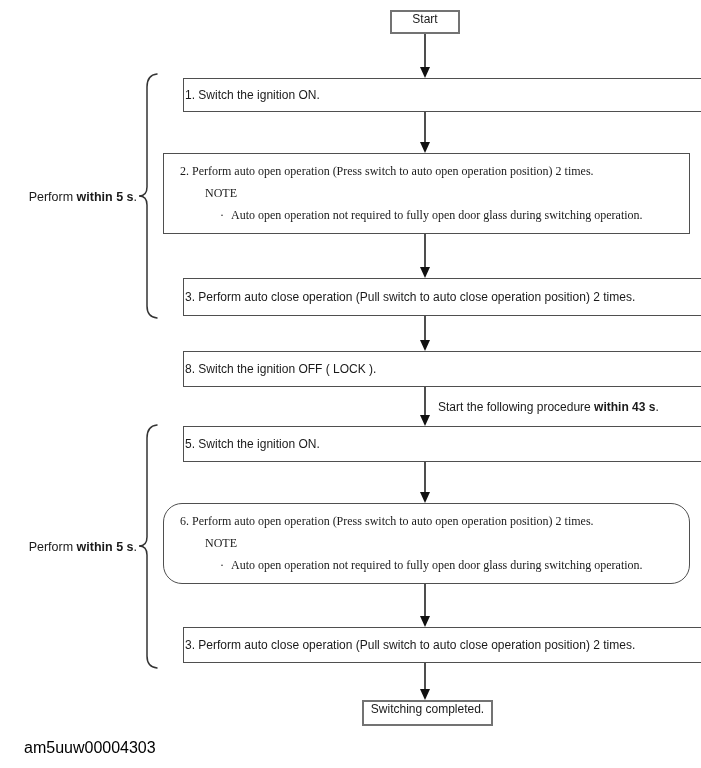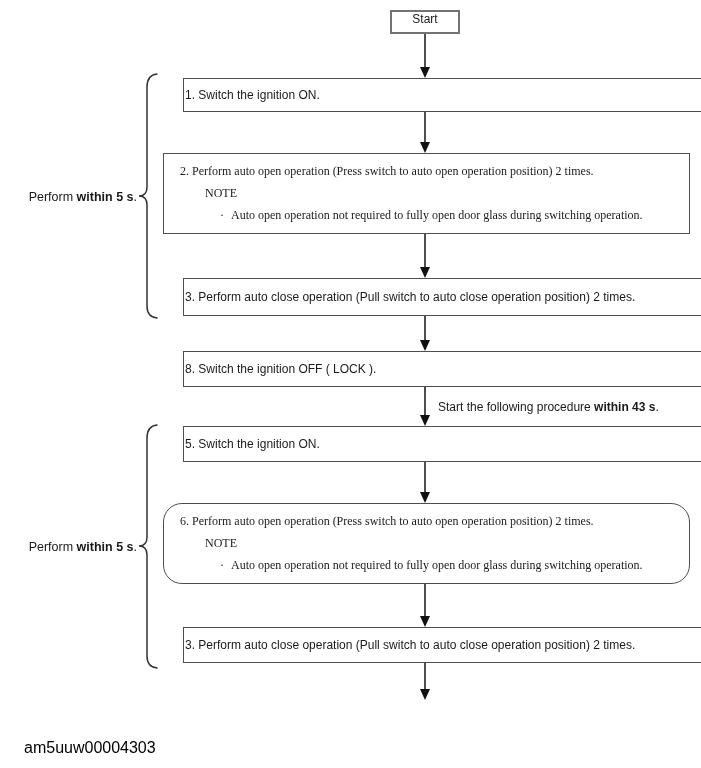--- a/index.html
+++ b/index.html
@@ -154,20 +154,23 @@
     <div class="line-note">NOTE</div>
     <div class="line-bullet">
       <span class="bullet-glyph">·</span><span>Auto open operation not required to fully open door glass during switching operation.</span>
     </div>
   </div>
 
   <div class="node step single" style="top:627px; height:36px;">
     <span>3. Perform auto close operation (Pull switch to auto close operation position) 2 times.</span>
   </div>
 
+  <div class="node terminal" style="left:362px; top:700px; width:131px; height:26px;">
+    <span>Switching completed.</span>
+  </div>
 
   <div class="brace-label" style="top:190px;">
     <span>Perform </span><span class="bold">within 5 s</span><span>.</span>
   </div>
 
   <div class="brace-label" style="top:540px;">
     <span>Perform </span><span class="bold">within 5 s</span><span>.</span>
   </div>
 
   <div class="figure-code">am5uuw00004303</div>

